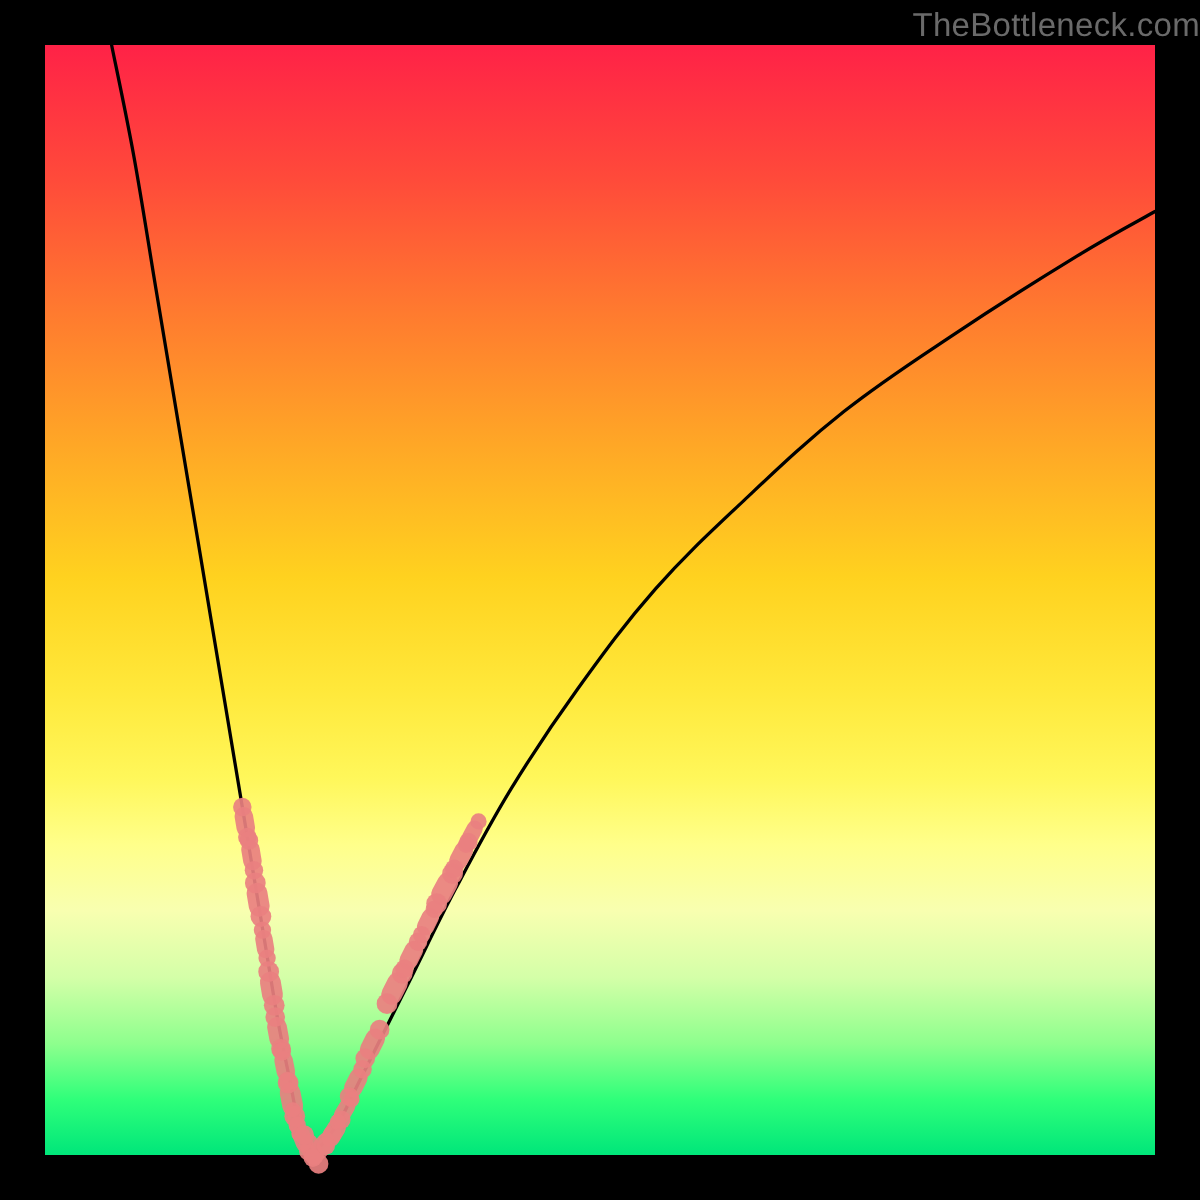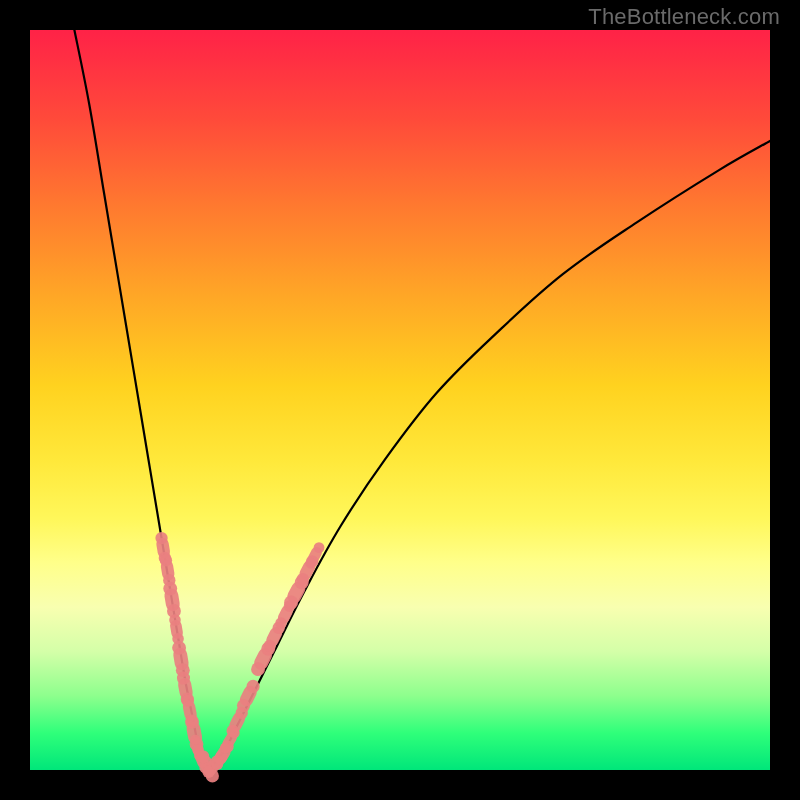--- a/index.html
+++ b/index.html
@@ -35,21 +35,21 @@
       #ffff8a 72%,
       #f8ffb0 78%,
       #d4ffa8 84%,
       #8dff8d 90%,
       #2fff7a 95%,
       #00e67a 100%
     );
   }
   .watermark {
     position: absolute;
-    right: 20px;
+    right: 0;
     top: 4px;
     color: #6a6a6a;
     font-size: 22px;
     letter-spacing: 0.2px;
     font-weight: 400;
     user-select: none;
   }
   svg.curve {
     position: absolute;
     inset: 0;

